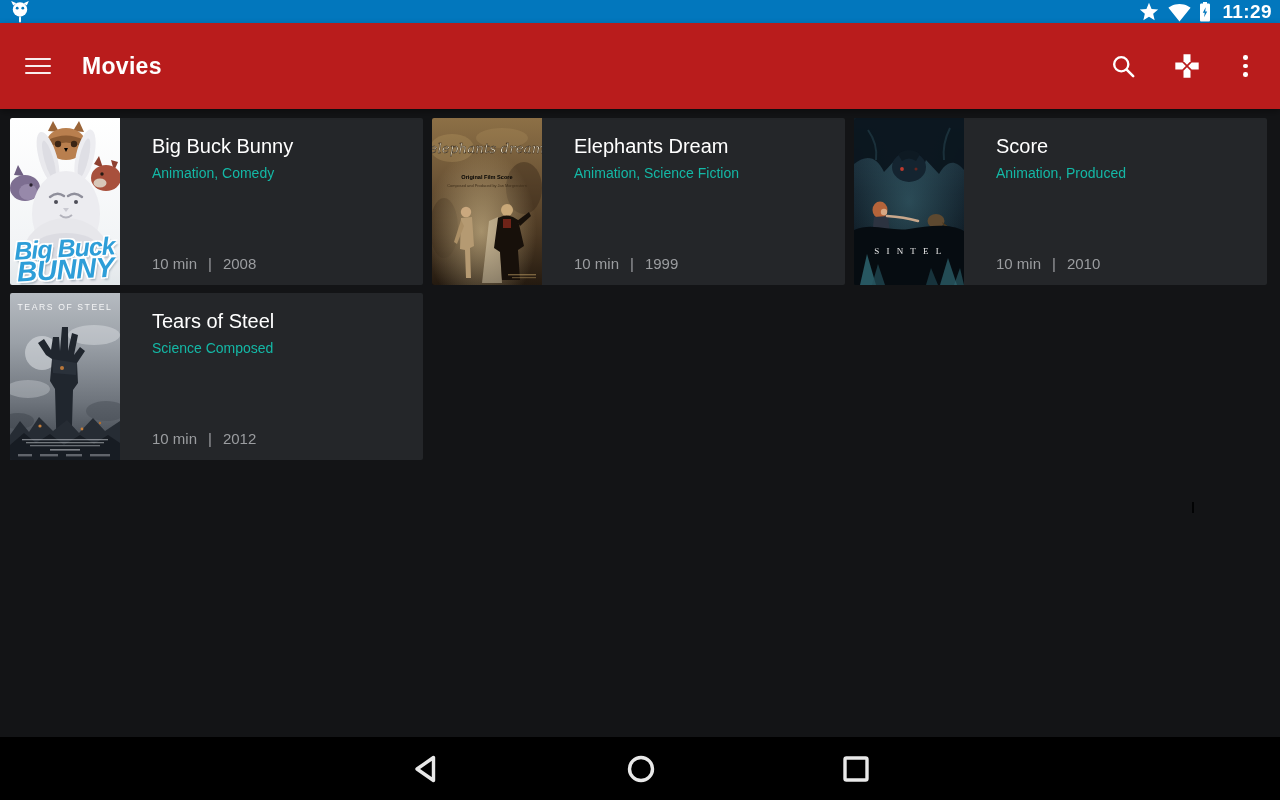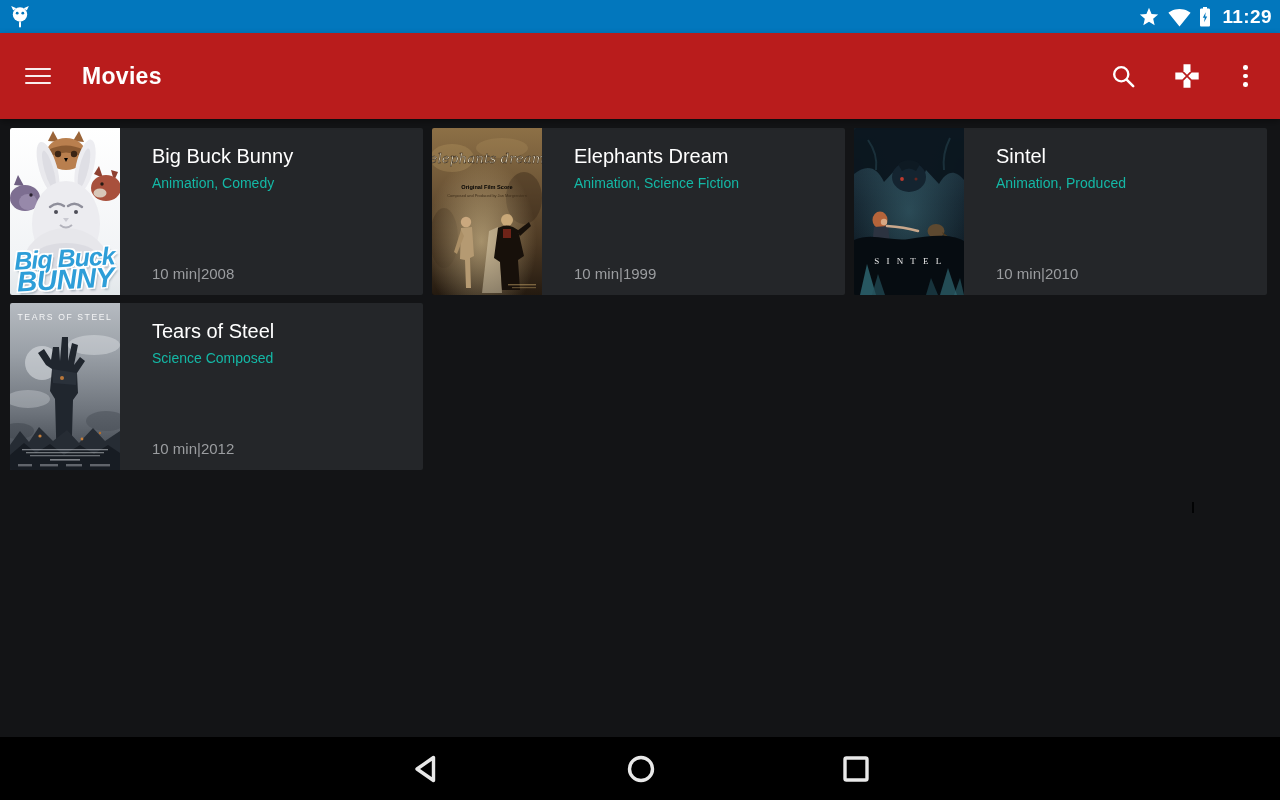--- a/index.html
+++ b/index.html
@@ -5,21 +5,21 @@
   html,body { margin:0; padding:0; }
   body {
     width:1280px; height:800px; overflow:hidden; position:relative;
     background:#131416;
     font-family:"Liberation Sans","DejaVu Sans",sans-serif;
     -webkit-user-select:none; user-select:none;
   }
 
   
   .status-bar {
-    height:33px; background:#0277bd; color:#fff;
+    height:23px; background:#0277bd; color:#fff;
     display:flex; align-items:center; padding:0 8px 0 10px; box-sizing:border-box;
   }
   .status-spacer { flex:1; }
   .status-right { display:flex; align-items:center; gap:8px; }
   .status-time { font-size:19px; font-weight:bold; letter-spacing:.4px; margin-left:3px; }
 
   
   .app-bar {
     height:86px; background:#b91c1c; display:flex; align-items:center;
     padding:0 26px 0 25px; box-sizing:border-box; position:relative; z-index:3;
@@ -38,21 +38,21 @@
   .grid { display:grid; grid-template-columns:repeat(3,1fr); gap:8px 9px; }
   .card {
     height:167px; background:#242629; border-radius:2px;
     display:flex; overflow:hidden; cursor:pointer;
   }
   .poster { width:110px; height:167px; flex:none; position:relative; overflow:hidden; background:#000; }
   .poster svg { display:block; }
   .info { flex:1; min-width:0; padding:16px 14px 13px 32px; display:flex; flex-direction:column; }
   .m-title { color:#fff; font-size:20px; line-height:1.2; white-space:nowrap; overflow:hidden; }
   .m-genres { color:#14b8a6; font-size:14px; margin-top:7px; white-space:nowrap; overflow:hidden; }
-  .m-meta { margin-top:auto; color:#9b9da0; font-size:15px; display:flex; align-items:center; }
+  .m-meta { margin-top:auto; color:#9b9da0; font-size:15px; display:flex; align-items:center; gap:11px; }
 
   
   .bbb-logo {
     position:absolute; left:0; right:0; bottom:4px; text-align:center;
     transform:rotate(-3deg);
     color:#2e9ed8; font-weight:bold; font-style:italic; line-height:.82;
     text-shadow:-1.5px -1.5px 0 #fff, 1.5px -1.5px 0 #fff, -1.5px 1.5px 0 #fff, 1.5px 1.5px 0 #fff, 2px 3px 2px rgba(60,90,110,.35);
   }
   .bbb-l1 { font-size:25px; letter-spacing:-1px; }
   .bbb-l2 { font-size:28px; letter-spacing:-.5px; }
@@ -286,21 +286,21 @@
 
           <polygon points="6,167 13,136 22,167" fill="#2e6570" opacity=".85"></polygon>
           <polygon points="18,167 24,146 31,167" fill="#234e58" opacity=".7"></polygon>
           <polygon points="86,167 94,140 103,167" fill="#2a5c66" opacity=".8"></polygon>
           <polygon points="72,167 77,150 84,167" fill="#20454f" opacity=".7"></polygon>
           <polygon points="100,167 106,150 110,167" fill="#2e6570" opacity=".6"></polygon>
           <text x="55" y="136" text-anchor="middle" font-family="'Liberation Serif','DejaVu Serif',serif" font-size="9" letter-spacing="2.5" fill="#e9e9e9">S I N T E L</text>
         </svg>
       </div>
       <div class="info">
-        <div class="m-title">Sintel</div>
+        <div class="m-title">Score</div>
         <div class="m-genres">Animation, Produced</div>
         <div class="m-meta">
           <span>10 min</span>
           <span>|</span>
           <span>2010</span>
         </div>
       </div>
     </div>
 
     <div class="card">

